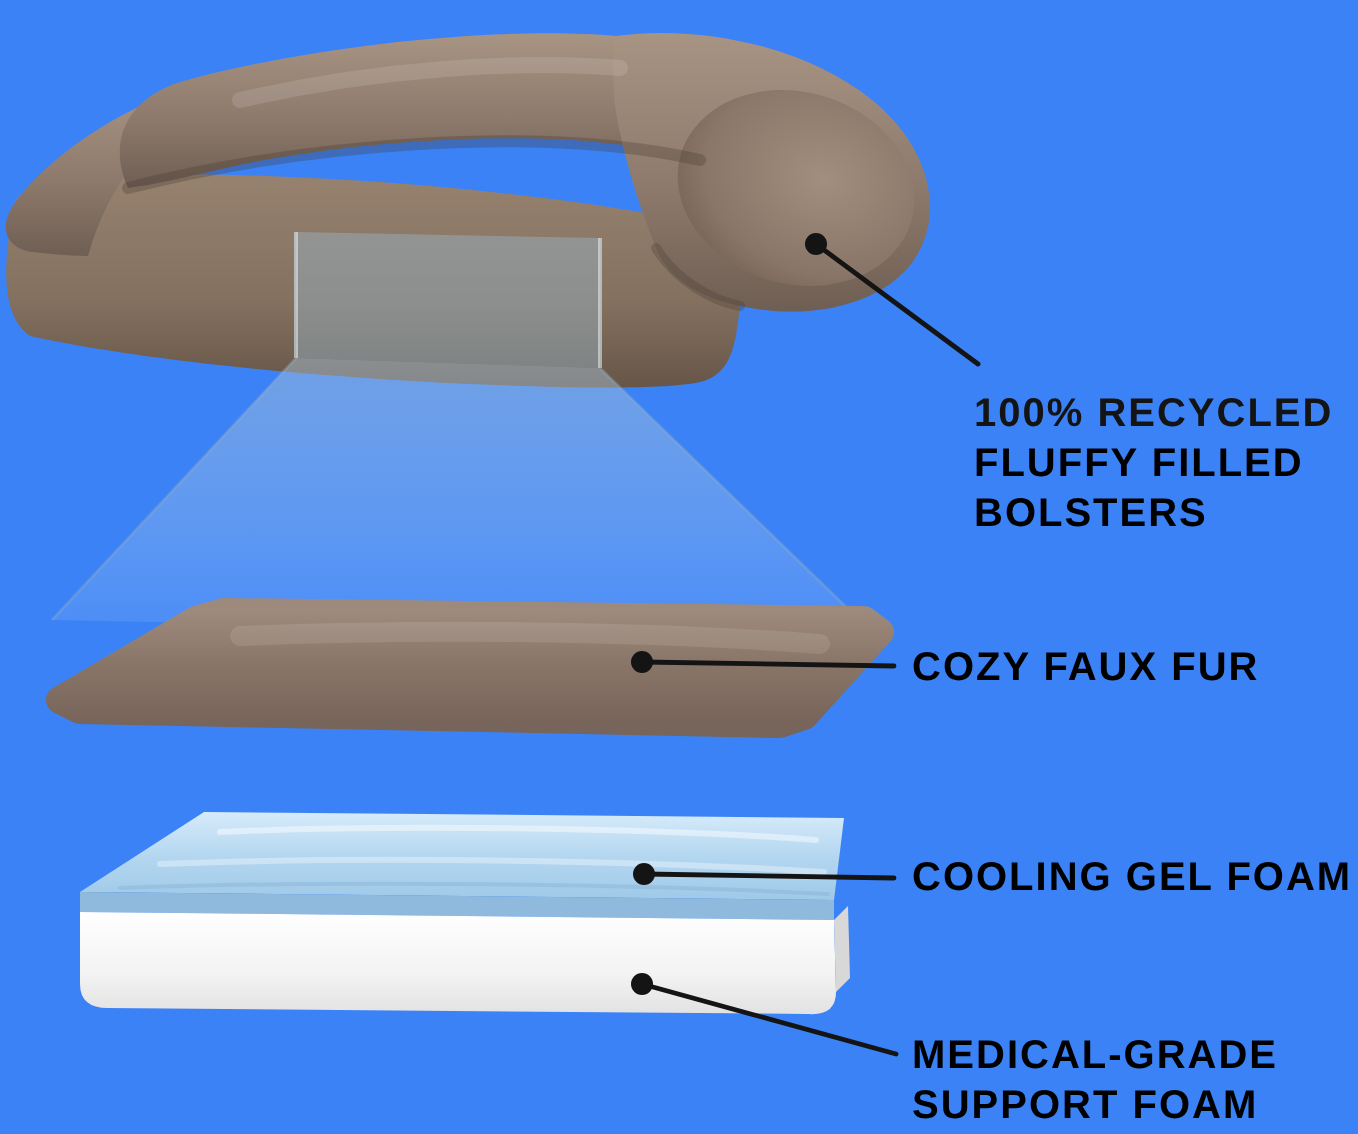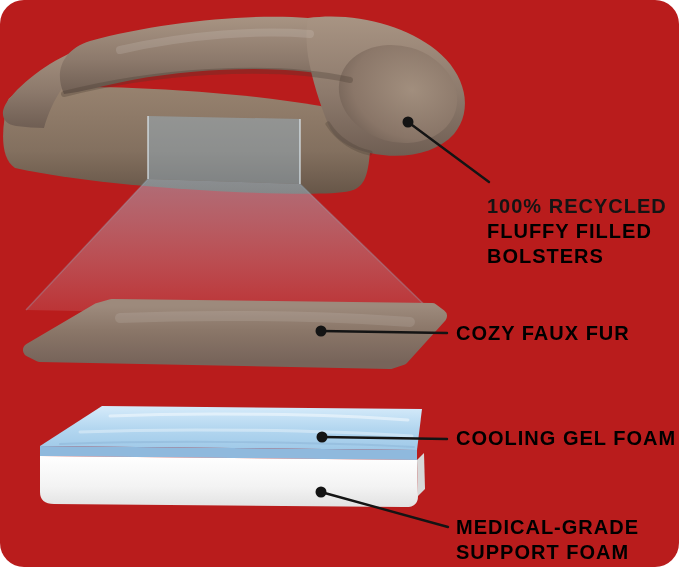--- a/index.html
+++ b/index.html
@@ -4,24 +4,23 @@
 <style>
   html, body {
     margin: 0;
     padding: 0;
     background: #ffffff;
   }
   .stage {
     position: relative;
     width: 679px;
     height: 567px;
-    background: #b91c1c;
+    background: #3b82f6;
     overflow: hidden;
     font-family: "Liberation Sans", sans-serif;
-    border-radius: 24px;
   }
   svg { display: block; }
   .callout-line {
     stroke: #141414;
     stroke-width: 2.4;
     stroke-linecap: round;
     fill: none;
   }
   .callout-text {
     font-family: "Liberation Sans", sans-serif;

